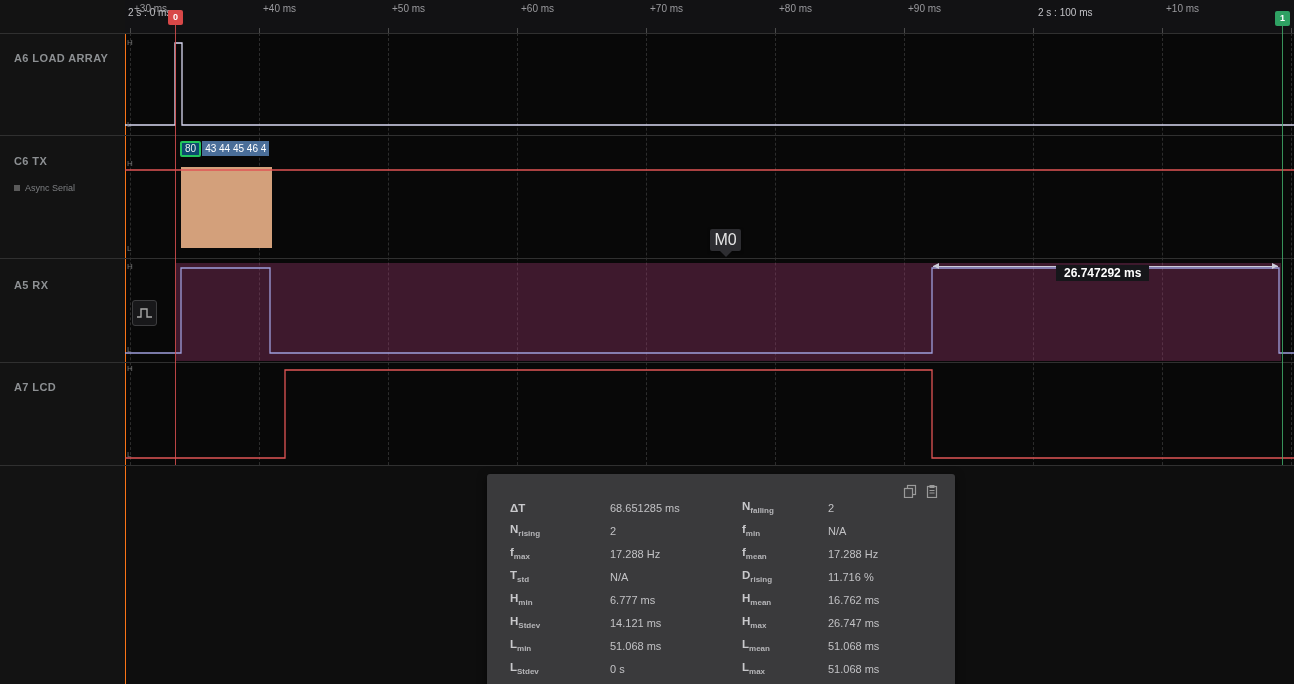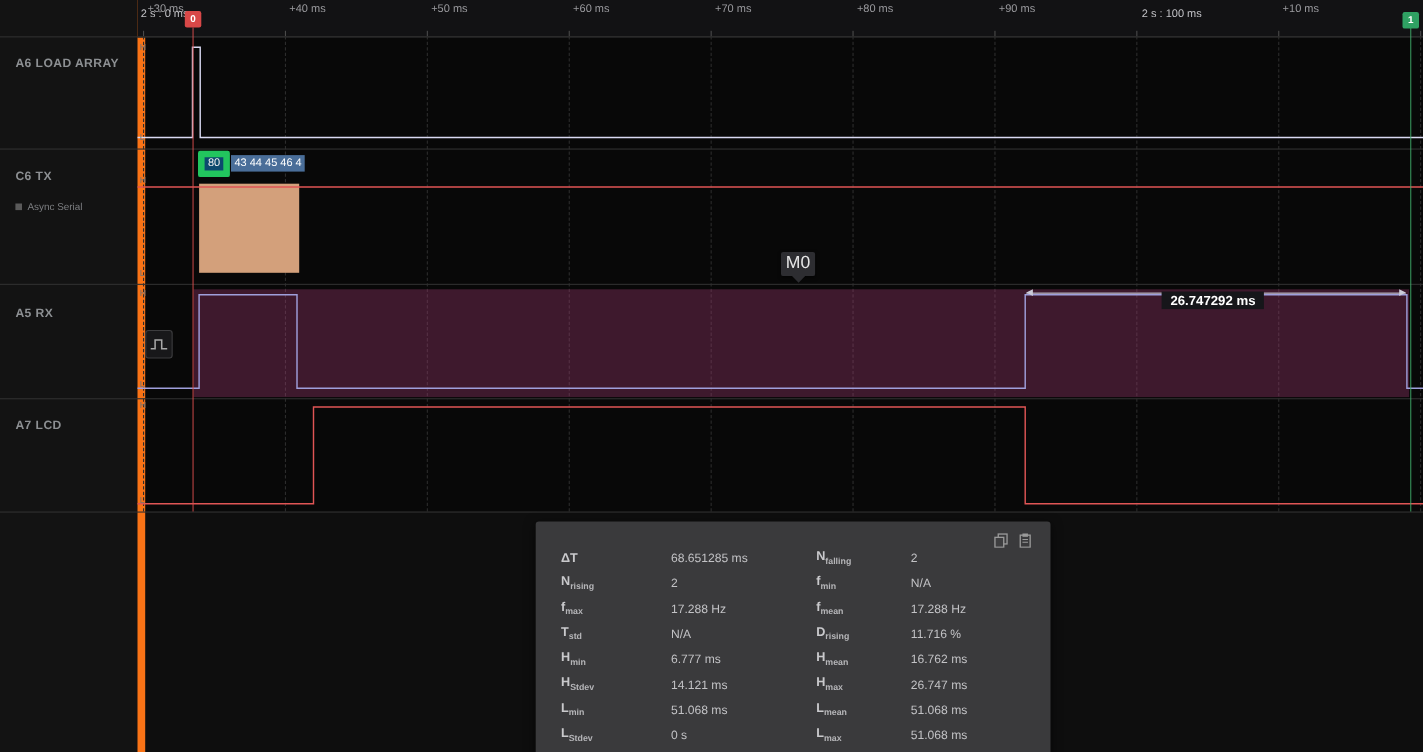--- a/index.html
+++ b/index.html
@@ -2,42 +2,42 @@
 <html><head>
 <meta charset="utf-8">
 <style>
   html,body{margin:0;padding:0;background:#1a1a1a;}
   #app{
     position:relative;width:1294px;height:684px;overflow:hidden;
     background:#0e0e0e;font-family:"Liberation Sans",sans-serif;
     -webkit-font-smoothing:antialiased;
   }
   
-  .sidebar{position:absolute;left:0;top:0;width:125px;height:684px;background:#131313;border-right:7px solid #f97316;text-align:center;}
+  .sidebar{position:absolute;left:0;top:0;width:125px;height:684px;background:#131313;border-right:1px solid #f97316;text-align:center;}
   .ch-label{position:absolute;left:14px;color:#8d9093;font-size:11px;font-weight:600;letter-spacing:.4px;white-space:nowrap;}
   .analyzer-row{position:absolute;left:14px;display:flex;align-items:center;gap:5px;color:#7d7f82;font-size:9px;}
   .analyzer-chip{width:6px;height:6px;background:#5a5a5a;display:inline-block;}
   
   .ruler{position:absolute;left:125px;top:0;width:1169px;height:33px;background:#121214;border-bottom:1px solid #262626;}
   .major-label{position:absolute;top:7px;margin-left:-125px;color:#c2c2c6;font-size:10px;white-space:nowrap;}
   .tick-label{position:absolute;top:3px;margin-left:-125px;color:#9a9a9e;font-size:10px;white-space:nowrap;}
   .ruler-tick{position:absolute;top:28px;margin-left:-125px;width:1px;height:5px;background:#4a4a4a;}
   
   .plot-bg{position:absolute;left:126px;top:33px;width:1168px;height:432px;background:#080808;}
   #grid-layer{position:absolute;left:0;top:0;width:1294px;height:684px;pointer-events:none;}
   .gridline{position:absolute;top:33px;height:432px;width:0;border-left:1px dashed #2c2c2c;}
   .separator{position:absolute;left:0;width:1294px;height:1px;background:#303030;}
   .channel-row{position:absolute;left:125px;width:1169px;}
   .hl{position:absolute;left:127px;color:#737373;font-size:8px;}
   #wave-svg{position:absolute;left:0;top:0;}
   
   .meas-region{position:absolute;left:176px;top:263px;width:1105px;height:98px;background:rgba(168,58,118,0.34);}
   .serial-sel{position:absolute;left:181px;top:167px;width:91px;height:81px;background:#d3a07b;}
   .serial-anno{position:absolute;left:180px;top:141px;display:flex;align-items:center;height:15px;font-size:10px;}
-  .serial-byte{background:#0c4a6e;border:6px solid #22c55e;border-radius:2px;color:#f0f0f0;padding:0 3px;line-height:12px;margin-right:1px;}
+  .serial-byte{background:#0c4a6e;border:2px solid #22c55e;border-radius:2px;color:#f0f0f0;padding:0 3px;line-height:12px;margin-right:1px;}
   .serial-selected{background:#4a6e99;color:#fff;padding:1px 3px;line-height:13px;white-space:nowrap;}
   .pulse-tool{position:absolute;left:132px;top:300px;width:23px;height:24px;background:#18181a;border:1px solid #3d3d3f;border-radius:3px;display:flex;align-items:center;justify-content:center;}
   
   .meas-arrow{position:absolute;left:933px;top:266px;width:345px;height:1px;background:#cbcbd8;}
   .meas-arrow::before{content:"";position:absolute;left:0;top:-3px;border-right:6px solid #cbcbd8;border-top:3px solid transparent;border-bottom:3px solid transparent;}
   .meas-arrow::after{content:"";position:absolute;right:0;top:-3px;border-left:6px solid #cbcbd8;border-top:3px solid transparent;border-bottom:3px solid transparent;}
   .meas-label{position:absolute;left:1056px;top:265px;background:#16161a;color:#fff;font-size:12px;font-weight:bold;padding:1px 8px;white-space:nowrap;}
   
   .m0-box{position:absolute;left:710px;top:229px;width:31px;height:22px;background:#2d2d31;border-radius:2px;color:#e6e6e6;font-size:16px;text-align:center;line-height:22px;box-shadow:0 1px 3px rgba(0,0,0,.5);}
   .m0-ptr{position:absolute;left:720px;top:251px;width:0;height:0;border-left:6px solid transparent;border-right:6px solid transparent;border-top:6px solid #2d2d31;}

